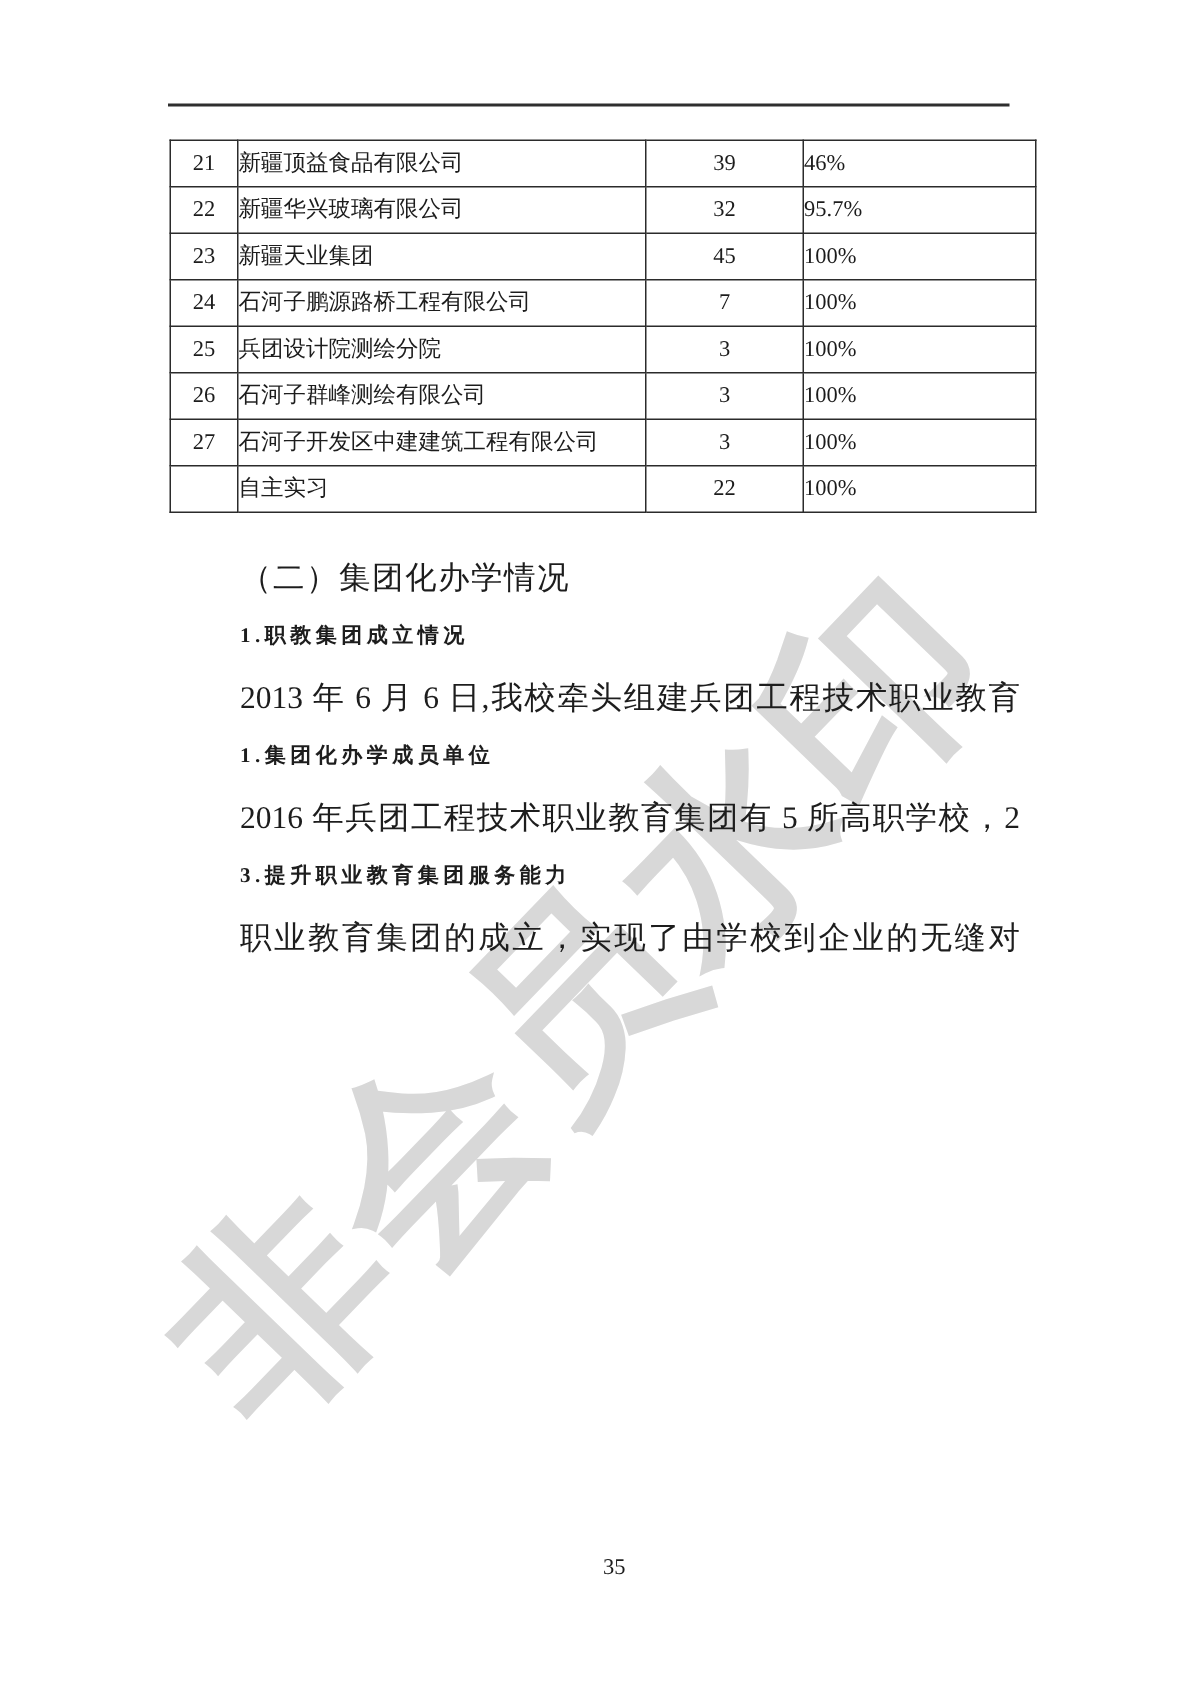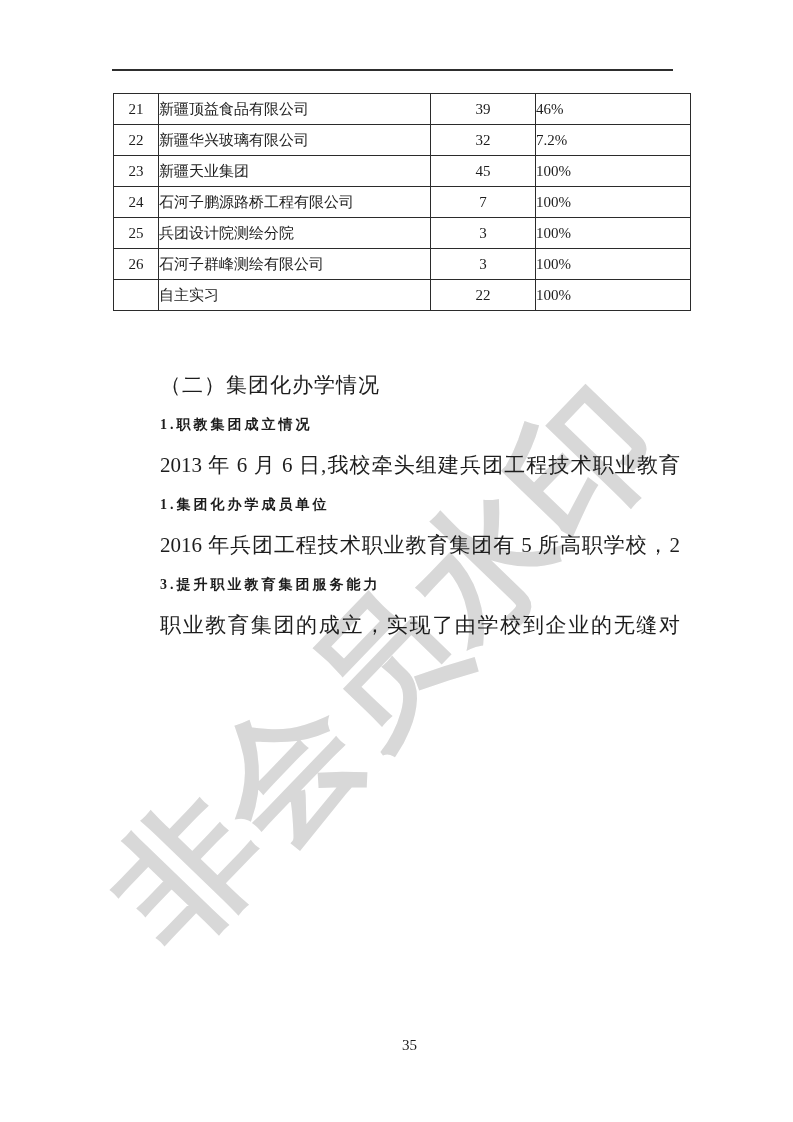--- a/index.html
+++ b/index.html
@@ -107,21 +107,21 @@
   <tr class="first">
       <td class="td-no">21</td>
       <td class="td-company">新疆顶益食品有限公司</td>
       <td class="td-count">39</td>
       <td class="td-rate">46%</td>
     </tr>
       <tr>
       <td class="td-no">22</td>
       <td class="td-company">新疆华兴玻璃有限公司</td>
       <td class="td-count">32</td>
-      <td class="td-rate">7.2%</td>
+      <td class="td-rate">95.7%</td>
     </tr>
       <tr>
       <td class="td-no">23</td>
       <td class="td-company">新疆天业集团</td>
       <td class="td-count">45</td>
       <td class="td-rate">100%</td>
     </tr>
       <tr>
       <td class="td-no">24</td>
       <td class="td-company">石河子鹏源路桥工程有限公司</td>
@@ -130,20 +130,26 @@
     </tr>
       <tr>
       <td class="td-no">25</td>
       <td class="td-company">兵团设计院测绘分院</td>
       <td class="td-count">3</td>
       <td class="td-rate">100%</td>
     </tr>
       <tr>
       <td class="td-no">26</td>
       <td class="td-company">石河子群峰测绘有限公司</td>
+      <td class="td-count">3</td>
+      <td class="td-rate">100%</td>
+    </tr>
+      <tr>
+      <td class="td-no">27</td>
+      <td class="td-company">石河子开发区中建建筑工程有限公司</td>
       <td class="td-count">3</td>
       <td class="td-rate">100%</td>
     </tr>
       <tr class="last">
       <td class="td-no"></td>
       <td class="td-company">自主实习</td>
       <td class="td-count">22</td>
       <td class="td-rate">100%</td>
     </tr>
     </tbody>

